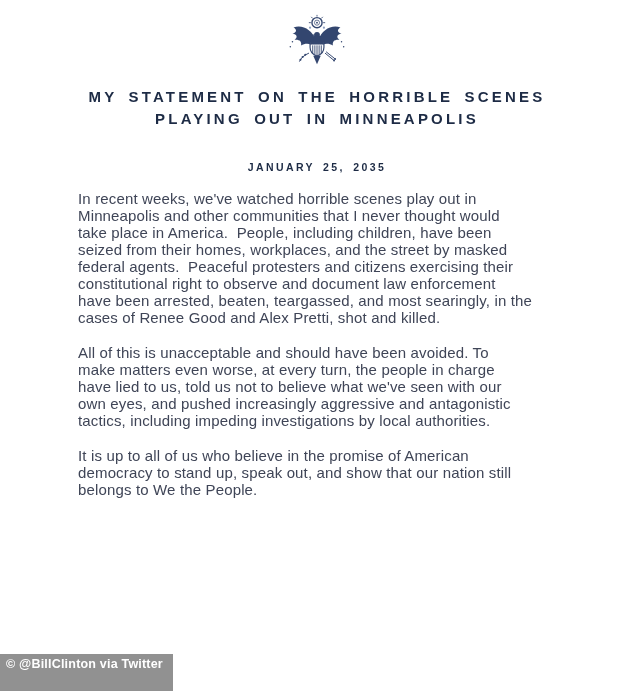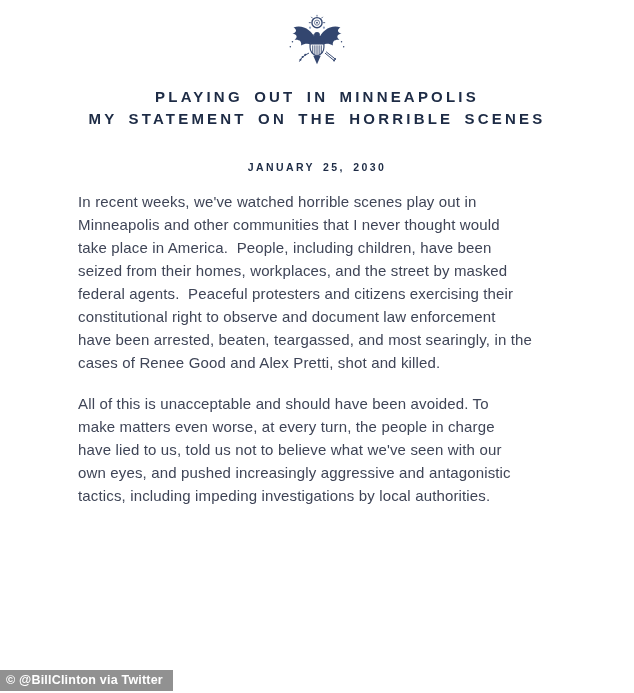--- a/index.html
+++ b/index.html
@@ -49,37 +49,37 @@
     letter-spacing: 2.4px;
     word-spacing: 3px;
   }
   .body-block {
     position: absolute;
     top: 190px;
     left: 78px;
     width: 500px;
     color: #3f4557;
     font-size: 15px;
-    line-height: 23px;
+    line-height: 17px;
     letter-spacing: 0.15px;
   }
   .para {
     margin: 0 0 18px 0;
     white-space: pre-wrap;
   }
   .credit {
     position: absolute;
     left: 0;
     bottom: 2px;
     background: rgba(136, 136, 136, 0.92);
     color: #ffffff;
     font-weight: bold;
     font-size: 12.5px;
     line-height: 15px;
-    padding: 3px 10px 3px 6px;
+    padding: 3px 10px 19px 6px;
     letter-spacing: 0.2px;
   }
 </style>
 </head>
 <body>
 
 <div class="page">
 
   <div class="seal">
     <svg viewBox="0 0 120 110" xmlns="http://www.w3.org/2000/svg" aria-hidden="true">
@@ -129,37 +129,40 @@
       <circle cx="94" cy="83" r="1.8" fill="#33466f"></circle>
 
       <circle cx="14" cy="51" r="1.4" fill="#33466f"></circle>
       <circle cx="10" cy="60" r="1.4" fill="#33466f"></circle>
       <circle cx="106" cy="51" r="1.4" fill="#33466f"></circle>
       <circle cx="110" cy="60" r="1.4" fill="#33466f"></circle>
     </svg>
   </div>
 
   <h1 class="title-block" style="margin:0;">
+    <div>MY STATEMENT ON THE HORRIBLE SCENES</div>
     <div>PLAYING OUT IN MINNEAPOLIS</div>
-    <div>MY STATEMENT ON THE HORRIBLE SCENES</div>
   </h1>
 
-  <div class="date-line">JANUARY 25, 2030</div>
+  <div class="date-line">JANUARY 25, 2035</div>
 
   <div class="body-block">
       <p class="para">In recent weeks, we've watched horrible scenes play out in
 Minneapolis and other communities that I never thought would
 take place in America.  People, including children, have been
 seized from their homes, workplaces, and the street by masked
 federal agents.  Peaceful protesters and citizens exercising their
 constitutional right to observe and document law enforcement
 have been arrested, beaten, teargassed, and most searingly, in the
 cases of Renee Good and Alex Pretti, shot and killed.</p>
       <p class="para">All of this is unacceptable and should have been avoided. To
 make matters even worse, at every turn, the people in charge
 have lied to us, told us not to believe what we've seen with our
 own eyes, and pushed increasingly aggressive and antagonistic
 tactics, including impeding investigations by local authorities.</p>
+      <p class="para">It is up to all of us who believe in the promise of American
+democracy to stand up, speak out, and show that our nation still
+belongs to We the People.</p>
     </div>
 
   <div class="credit">© @BillClinton via Twitter</div>
 
 </div>
 
 </body></html>

